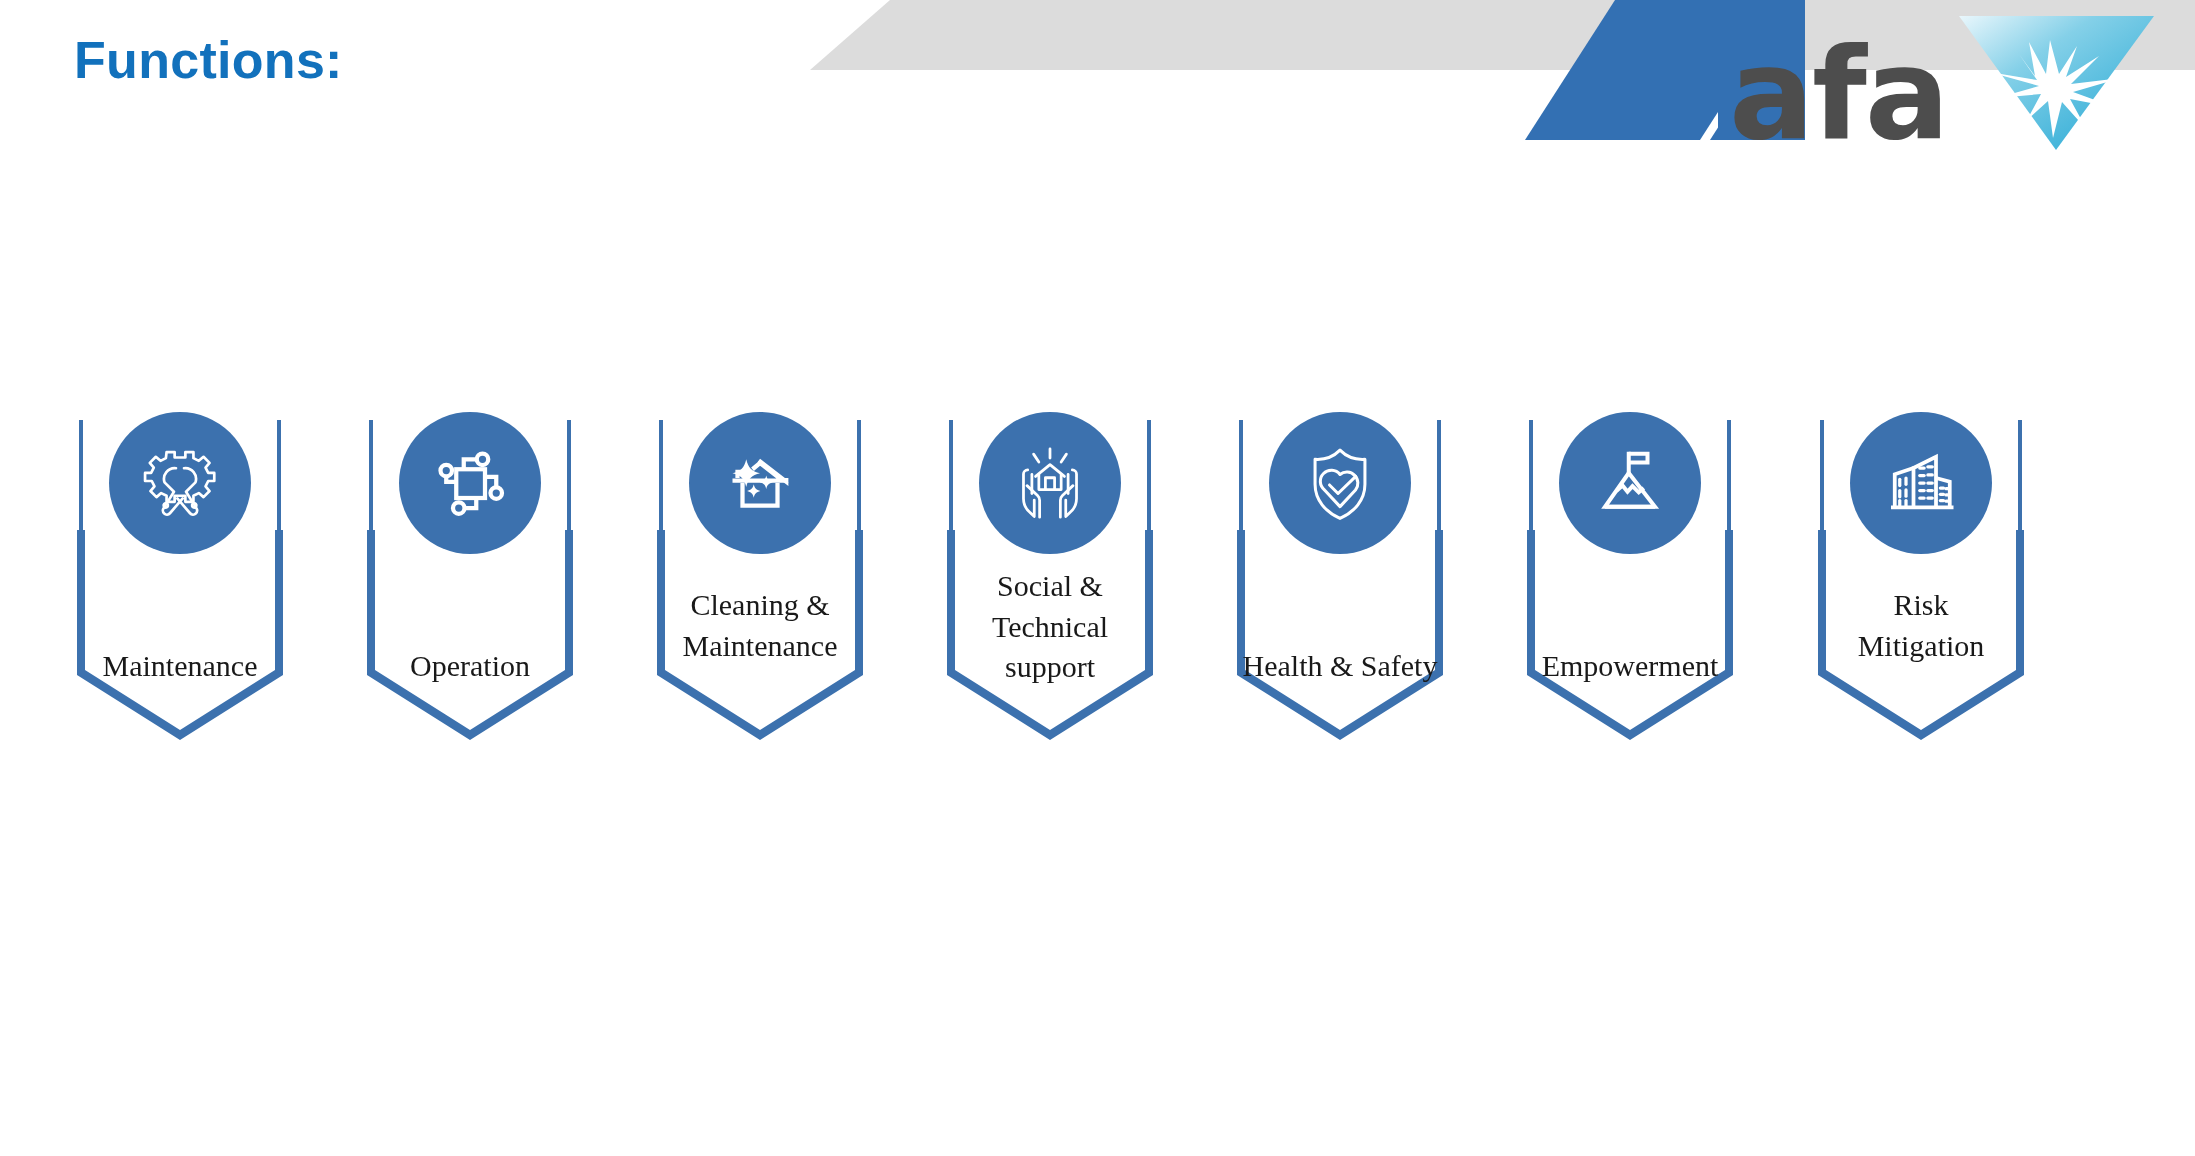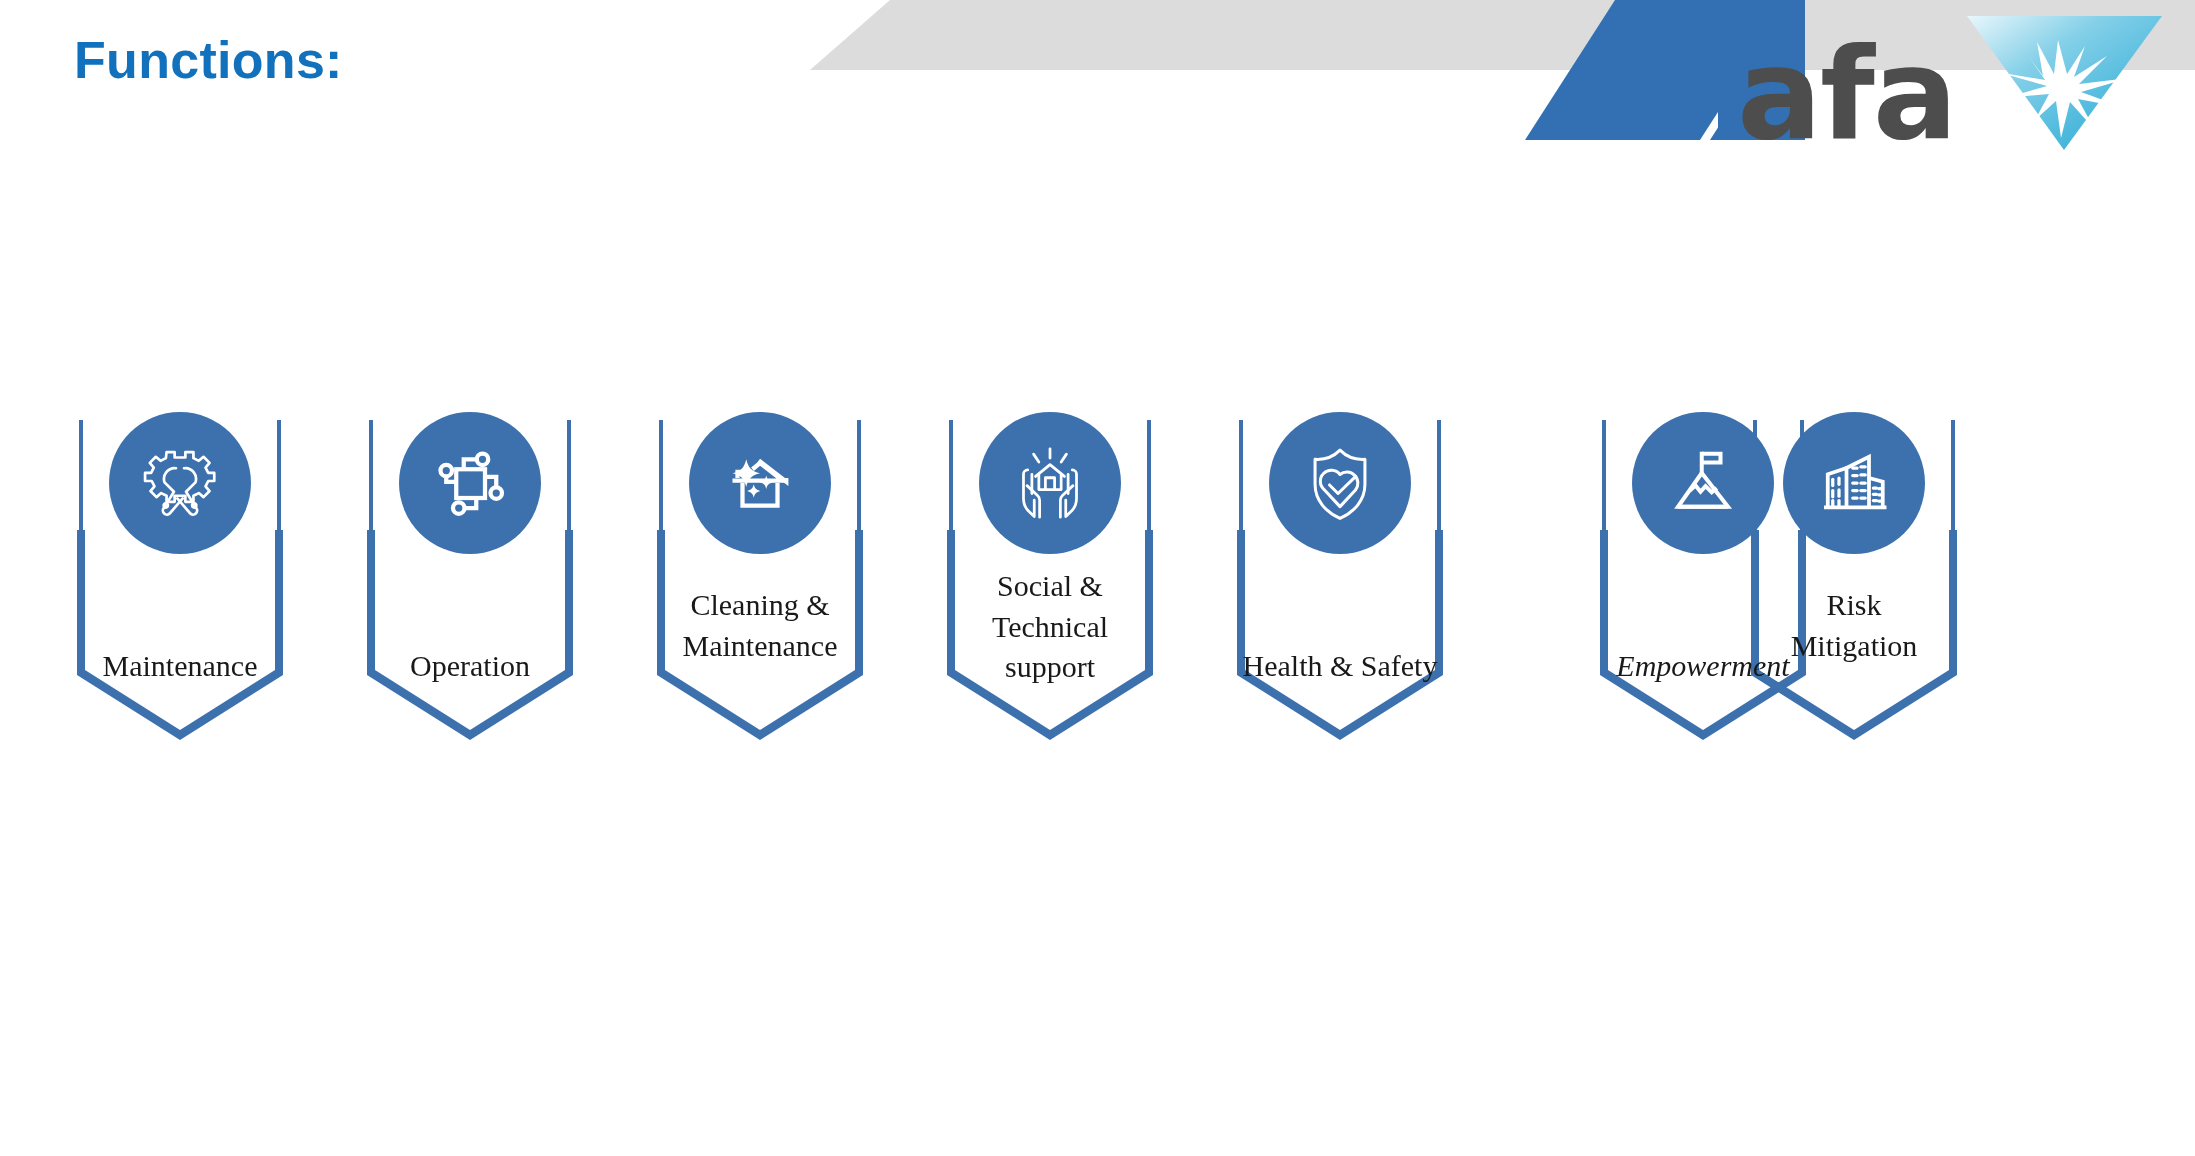--- a/index.html
+++ b/index.html
@@ -13,21 +13,21 @@
 
   
   #header-deco{
     position:absolute; top:0; left:0; width:2195px; height:200px;
     pointer-events:none;
   }
 
   
   #logo{
     position:absolute;
-    right:28px; top:10px;
+    right:36px; top:10px;
     width:440px; height:150px;
   }
   #logo-wordmark{
     position:absolute;
     left:10px; top:22px;
     font-family:"DejaVu Sans", sans-serif;
     font-weight:bold;
     font-size:126px;
     letter-spacing:-2px;
     color:#4d4d4d;
@@ -246,21 +246,21 @@
         <path d="M32,7 c-5,5 -12,7.5 -19,7 v19 c0,12 8,21 19,26 c11,-5 19,-14 19,-26 V14 c-7,0.5 -14,-2 -19,-7 Z"></path>
         <path d="M32,25.5 a8.4,8.4 0 1 0 -11.8,11.8 L32,50 l11.8,-12.7 A8.4,8.4 0 0 0 32,25.5 Z"></path>
         <polyline points="24,33.5 30.5,40 44,27"></polyline>
       </svg>
     </div>
     <div class="label l1">
       <span class="ln">Health &amp; Safety</span>
     </div>
   </div>
 
-  <div class="col" style="left:1558px;font-style:italic;">
+  <div class="col" style="left:1485px;">
     <svg class="chev-svg" viewBox="0 0 290 480">
       <path fill="#3C71AE" d="M42,110 L50,110 L50,250 L145,310 L240,250 L240,110 L248,110 L248,255 L145,320 L42,255 Z"></path>
       <rect x="42" y="110" width="8" height="145" fill="#3C71AE"></rect>
       <rect x="240" y="110" width="8" height="145" fill="#3C71AE"></rect>
       <rect x="44" y="-22" width="4" height="132" fill="#3C71AE"></rect>
       <rect x="242" y="-22" width="4" height="132" fill="#3C71AE"></rect>
     </svg>
     <div class="circle">
       <svg width="80" height="80" viewBox="0 0 64 64" fill="none" stroke="#ffffff" stroke-width="3.2" stroke-linecap="butt" stroke-linejoin="miter">
         <line x1="31" y1="7" x2="31" y2="26"></line>
@@ -268,21 +268,21 @@
         <polyline points="31,24 12,51 52,51 31,24"></polyline>
         <polyline points="21,38.5 26,34 30,39 34,34.5 39,39.5 43,36"></polyline>
         <line x1="12" y1="51" x2="52" y2="51"></line>
       </svg>
     </div>
     <div class="label l1">
       <span class="ln">Empowerment</span>
     </div>
   </div>
 
-  <div class="col" style="left:1709px;">
+  <div class="col" style="left:1776px;">
     <svg class="chev-svg" viewBox="0 0 290 480">
       <path fill="#3C71AE" d="M42,110 L50,110 L50,250 L145,310 L240,250 L240,110 L248,110 L248,255 L145,320 L42,255 Z"></path>
       <rect x="42" y="110" width="8" height="145" fill="#3C71AE"></rect>
       <rect x="240" y="110" width="8" height="145" fill="#3C71AE"></rect>
       <rect x="44" y="-22" width="4" height="132" fill="#3C71AE"></rect>
       <rect x="242" y="-22" width="4" height="132" fill="#3C71AE"></rect>
     </svg>
     <div class="circle">
       <svg width="80" height="80" viewBox="0 0 64 64" fill="none" stroke="#ffffff" stroke-width="3" stroke-linecap="butt" stroke-linejoin="miter">
         <polyline points="26,51 26,20 44,11 44,51"></polyline>

